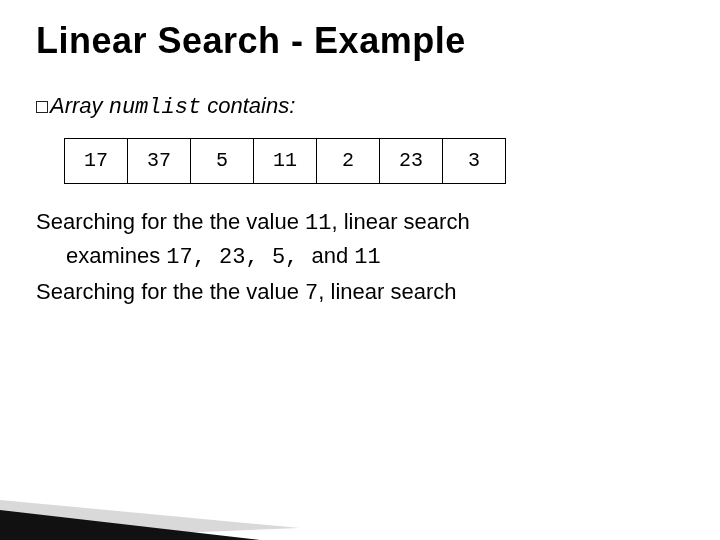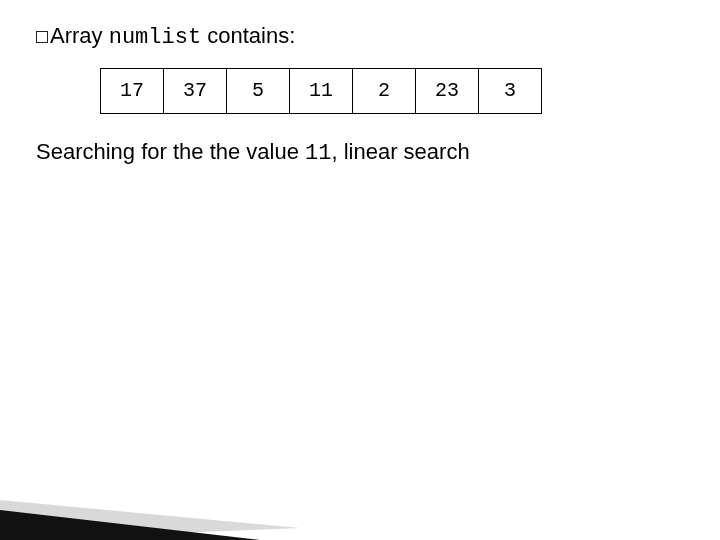--- a/index.html
+++ b/index.html
@@ -23,37 +23,38 @@
   h1.title {
     margin: 0 0 28px 0;
     font-size: 36px;
     font-weight: 700;
     letter-spacing: 0.5px;
   }
   .bullet-line {
     font-size: 22px;
     line-height: 1.45;
     max-width: 640px;
+    font-style: italic;
   }
   .bullet-line .sq {
     display: inline-block;
     width: 12px;
     height: 12px;
     border: 1.5px solid #222;
     margin-right: 2px;
     position: relative;
     top: 0;
     box-sizing: border-box;
   }
   .mono {
     font-family: "Courier New", Courier, monospace;
     font-size: 22px;
   }
   .arr-wrap {
-    margin: 14px 0 22px 64px;
+    margin: 14px 0 22px 28px;
   }
   table.arr {
     border-collapse: collapse;
   }
   table.arr td {
     border: 1.5px solid #000;
     width: 60px;
     height: 42px;
     text-align: center;
     font-family: "Courier New", Courier, monospace;
@@ -84,20 +85,21 @@
     width: 300px;
     height: 90px;
     pointer-events: none;
   }
 </style>
 </head>
 <body>
 
 <div class="slide">
 
+  <h1 class="title">Linear Search - Example</h1>
 
   <div class="bullet-line">
     <span class="sq"></span><span>Array </span><span class="mono">numlist</span><span> contains:</span>
   </div>
 
   <div class="arr-wrap">
     <table class="arr">
       <tbody>
           <tr>
         <td>17</td>
@@ -109,20 +111,26 @@
         <td>3</td>
       </tr>
     </tbody>
       </table>
   </div>
 
   <div class="para-block">
     <span class="first">
       <span class="sq"></span><span>Searching for the the value </span><span class="mono">11</span><span>, linear search</span>
     </span>
+    <span class="cont">
+      <span>examines </span><span class="mono">17, 23, 5, </span><span>and </span><span class="mono">11</span>
+    </span>
+    <span class="second">
+      <span class="sq"></span><span>Searching for the the value </span><span class="mono">7</span><span>, linear search</span>
+    </span>
   </div>
 
   <svg class="decor" viewBox="0 0 300 90" preserveAspectRatio="none">
     <polygon points="0,90 300,78 0,50" fill="#d9d9d9"></polygon>
     <polygon points="0,90 260,90 0,60" fill="#111"></polygon>
   </svg>
 
 </div>
 
 </body></html>

